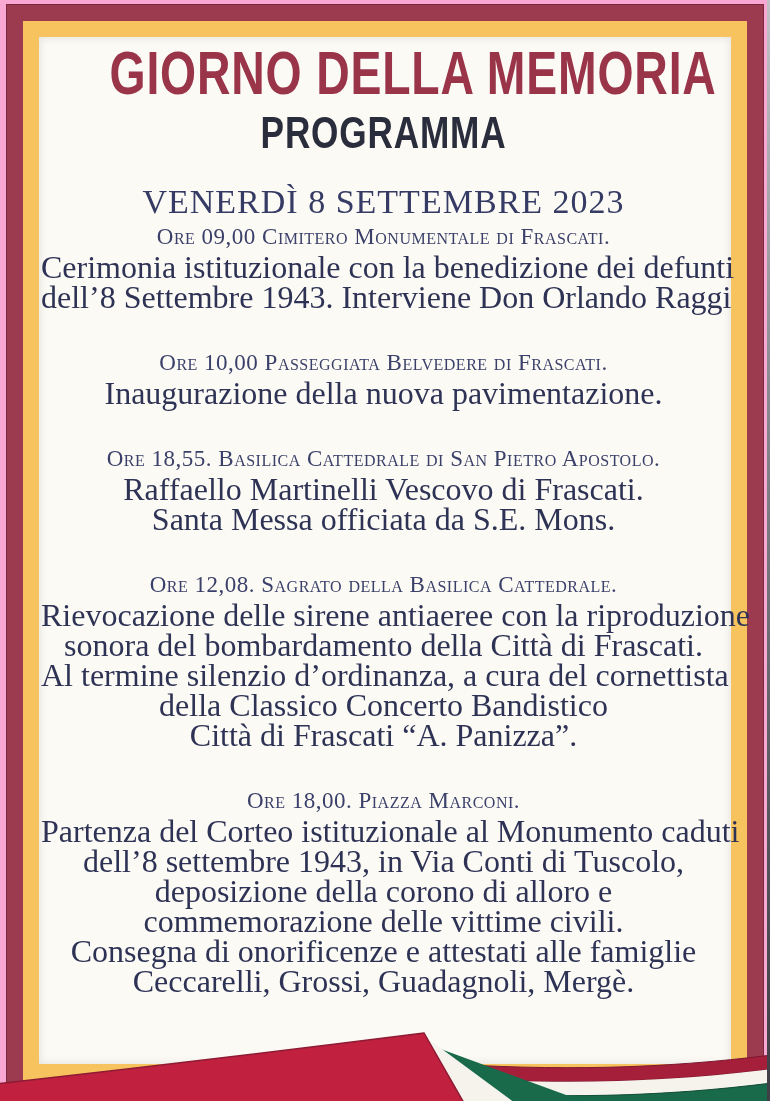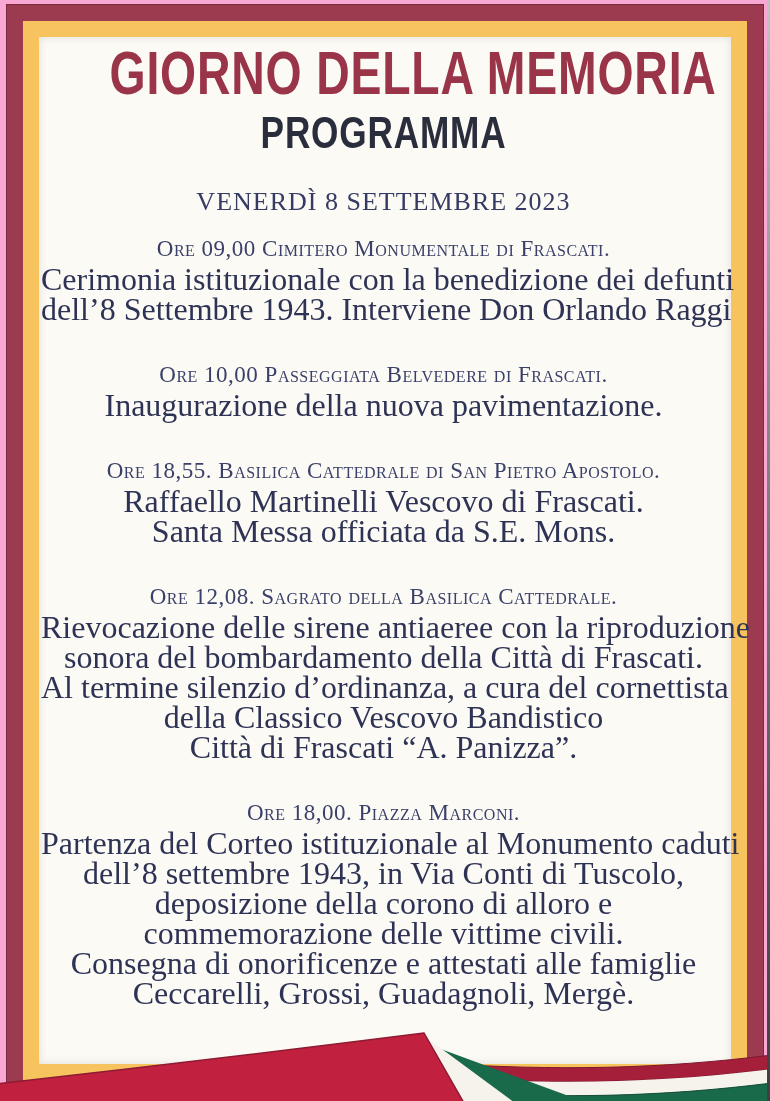--- a/index.html
+++ b/index.html
@@ -13,24 +13,24 @@
          box-shadow:inset 0 0 8px rgba(60,50,40,.14);}
   
   .content{position:absolute;left:41px;right:44px;top:38px;z-index:2;
            text-align:center;color:#2e3355;}
   .title{font-family:"Liberation Sans", sans-serif;font-weight:bold;
          font-size:58px;line-height:62px;margin:4px 0 0;color:#993449;
          white-space:nowrap;transform:scale(0.80,1.06);letter-spacing:1px;}
   .subtitle{font-family:"Liberation Sans", sans-serif;font-weight:bold;
             font-size:44px;line-height:48px;margin:5px 0 0;color:#2a2d3b;
             white-space:nowrap;transform:scale(0.80,1.02);letter-spacing:1px;}
-  .date-heading{margin-top:29px;font-size:26px;line-height:32px;
+  .date-heading{margin-top:29px;font-size:34px;line-height:32px;
                 letter-spacing:1px;color:#353b64;white-space:nowrap;}
   .event{margin-top:36px;}
-  .event:first-of-type{margin-top:16px;}
+  .event:first-of-type{margin-top:4px;}
   .event-heading{font-variant:small-caps;font-size:23px;line-height:30px;
                  color:#3a4069;letter-spacing:.5px;white-space:nowrap;}
   .event-line{font-size:32px;line-height:30px;color:#2e3355;white-space:nowrap;}
   
   .ribbon{position:absolute;left:0;bottom:0;width:770px;height:130px;z-index:3;display:block;}
   
   .photo-edge{position:absolute;top:0;bottom:0;right:0;width:3px;z-index:9;
               background:linear-gradient(180deg,#c2c2c6 0%,#8a8a90 35%,#55555c 75%,#3e3e44 100%);}
 </style>
 </head>
@@ -61,21 +61,21 @@
         <section class="event">
           <div class="event-heading">Ore 18,55. Basilica Cattedrale di San Pietro Apostolo.</div>
           <div class="event-line">Raffaello Martinelli Vescovo di Frascati.</div>
           <div class="event-line">Santa Messa officiata da S.E. Mons.</div>
         </section>
         <section class="event">
           <div class="event-heading">Ore 12,08. Sagrato della Basilica Cattedrale.</div>
           <div class="event-line">Rievocazione delle sirene antiaeree con la riproduzione</div>
           <div class="event-line">sonora del bombardamento della Città di Frascati.</div>
           <div class="event-line">Al termine silenzio d’ordinanza, a cura del cornettista</div>
-          <div class="event-line">della Classico Vescovo Bandistico</div>
+          <div class="event-line">della Classico Concerto Bandistico</div>
           <div class="event-line">Città di Frascati “A. Panizza”.</div>
         </section>
         <section class="event">
           <div class="event-heading">Ore 18,00. Piazza Marconi.</div>
           <div class="event-line">Partenza del Corteo istituzionale al Monumento caduti</div>
           <div class="event-line">dell’8 settembre 1943, in Via Conti di Tuscolo,</div>
           <div class="event-line">deposizione della corono di alloro e</div>
           <div class="event-line">commemorazione delle vittime civili.</div>
           <div class="event-line">Consegna di onorificenze e attestati alle famiglie</div>
           <div class="event-line">Ceccarelli, Grossi, Guadagnoli, Mergè.</div>

